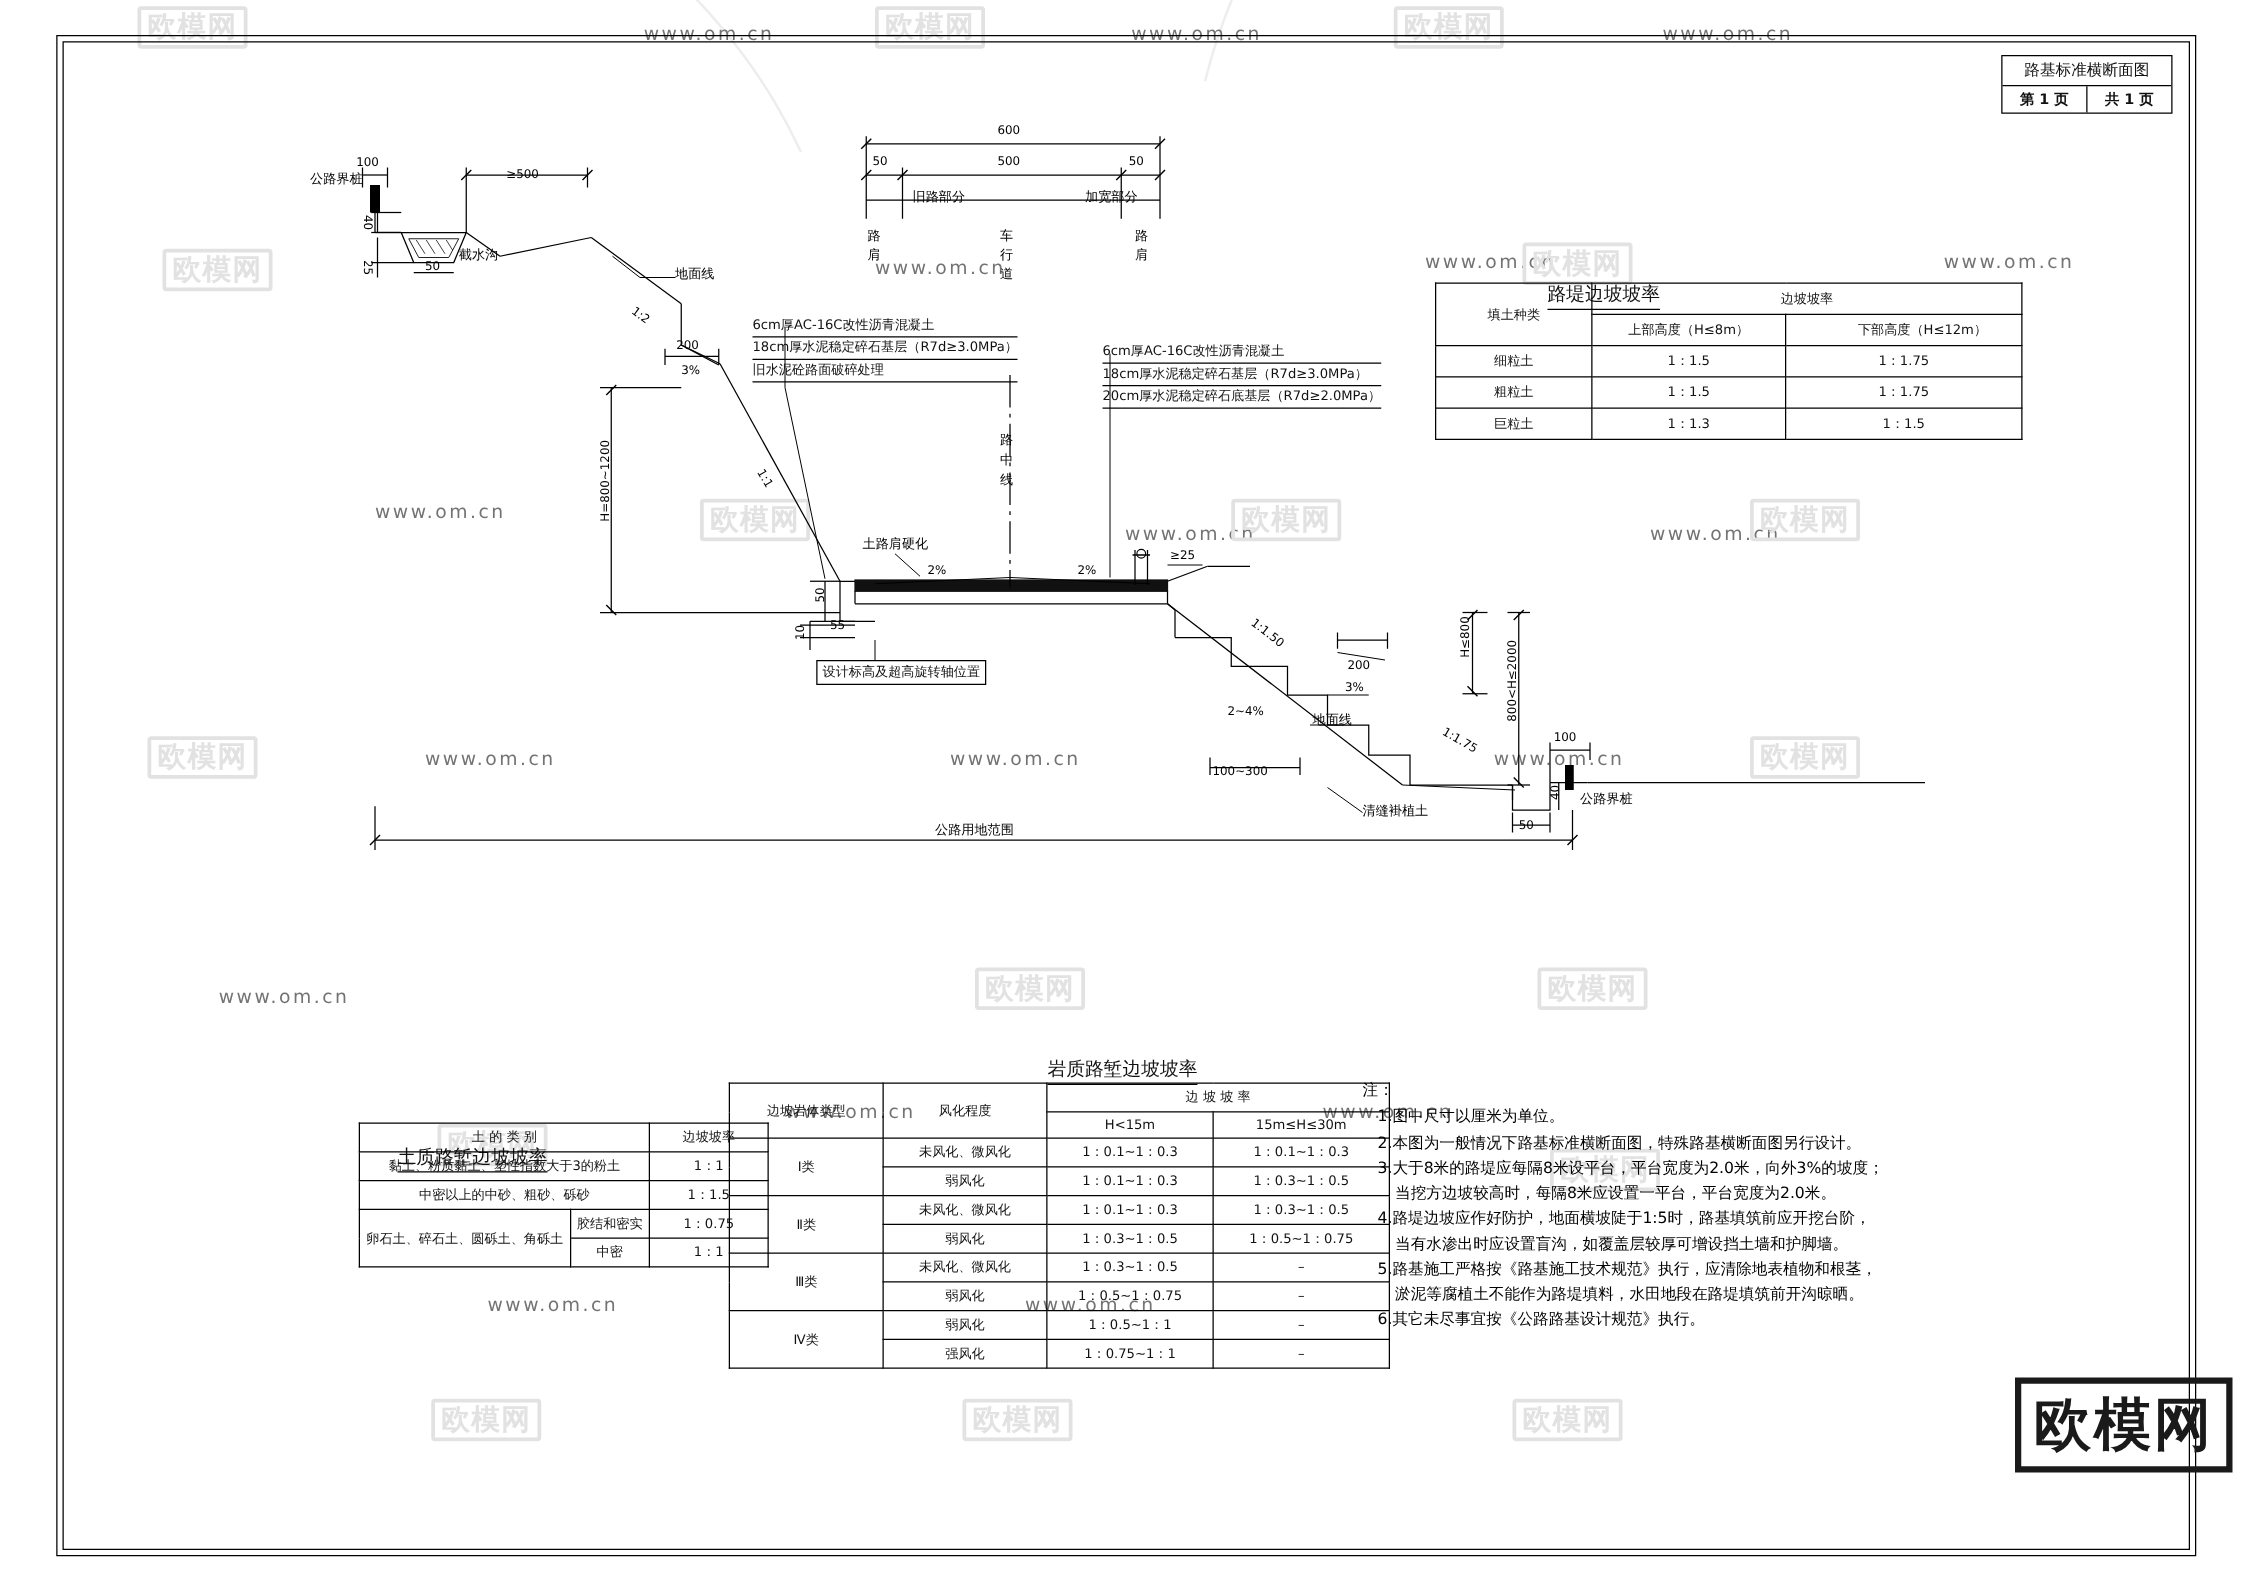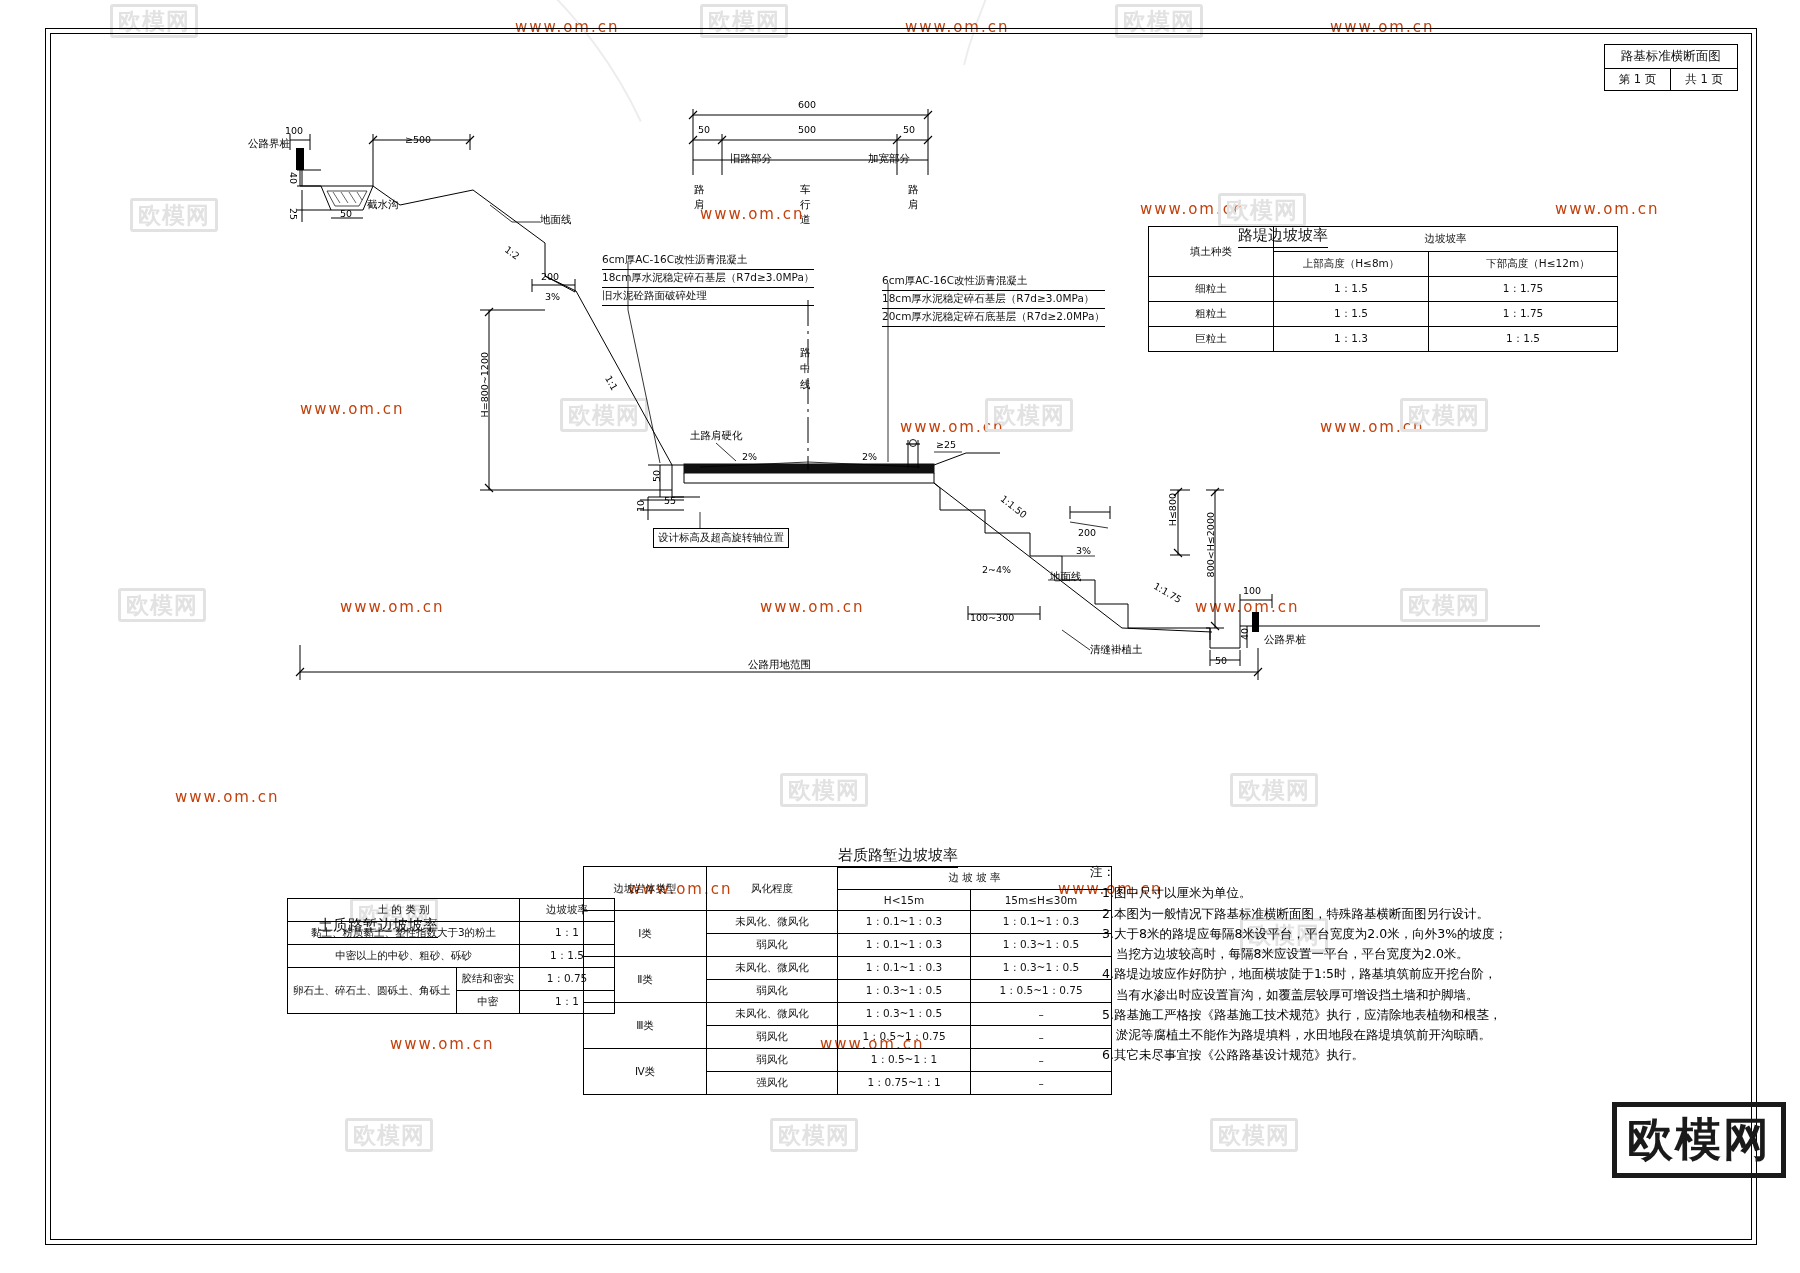--- a/index.html
+++ b/index.html
@@ -9,21 +9,21 @@
     font-family:"Liberation Sans","DejaVu Sans",sans-serif;
     color:#111;
     overflow:hidden;
     position:relative;
   }
   .root{position:absolute;inset:0;}
 
   
   .wm-layer{position:absolute;inset:0;pointer-events:none;z-index:1;}
   .wm-txt{
-    position:absolute;color:#c2410c;font-size:15px;letter-spacing:2px;
+    position:absolute;color:#737373;font-size:15px;letter-spacing:2px;
     font-family:"DejaVu Sans",sans-serif;white-space:nowrap;
   }
   .wm-logo{
     position:absolute;color:#e2e2e2;font-size:23px;font-weight:bold;
     white-space:nowrap;letter-spacing:1px;
     font-family:"DejaVu Sans",sans-serif;
   }
   .wm-logo .wm-box{
     border:3px solid #e2e2e2;padding:1px 5px;border-radius:3px;
   }
@@ -48,21 +48,21 @@
   .sheet-outer{position:absolute;left:45px;top:28px;width:1710px;height:1215px;border:1px solid #000;z-index:2;}
   .sheet-inner{position:absolute;left:50px;top:33px;width:1700px;height:1205px;border:1px solid #000;z-index:2;}
 
   
   .titleblock{position:absolute;right:62px;top:44px;z-index:5;
     border:1px solid #000;background:transparent;}
   .tb-row1{border-bottom:1px solid #000;padding:3px 10px;text-align:center;
     font-size:12.5px;font-family:"DejaVu Sans",sans-serif;white-space:nowrap;}
   .tb-row2{display:flex;}
   .tb-cell{padding:3px 14px;font-size:11.5px;white-space:nowrap;
-    font-family:"DejaVu Sans",sans-serif;text-align:center;}
+    font-family:"DejaVu Sans",sans-serif;text-align:center;font-weight:bold;}
   .tb-cell + .tb-cell{border-left:1px solid #000;}
 
   
   .lbl{position:absolute;font-size:10.5px;font-family:"DejaVu Sans",sans-serif;
        white-space:nowrap;color:#000;z-index:4;line-height:1.15;}
   .lbl.sm{font-size:9.5px;}
   .lbl.v{writing-mode:vertical-rl;text-orientation:mixed;}
   .lbl.vr{writing-mode:vertical-rl;transform:rotate(180deg);text-orientation:mixed;}
 
   svg.draw{position:absolute;left:0;top:0;width:1800px;height:1273px;z-index:3;overflow:visible;}

